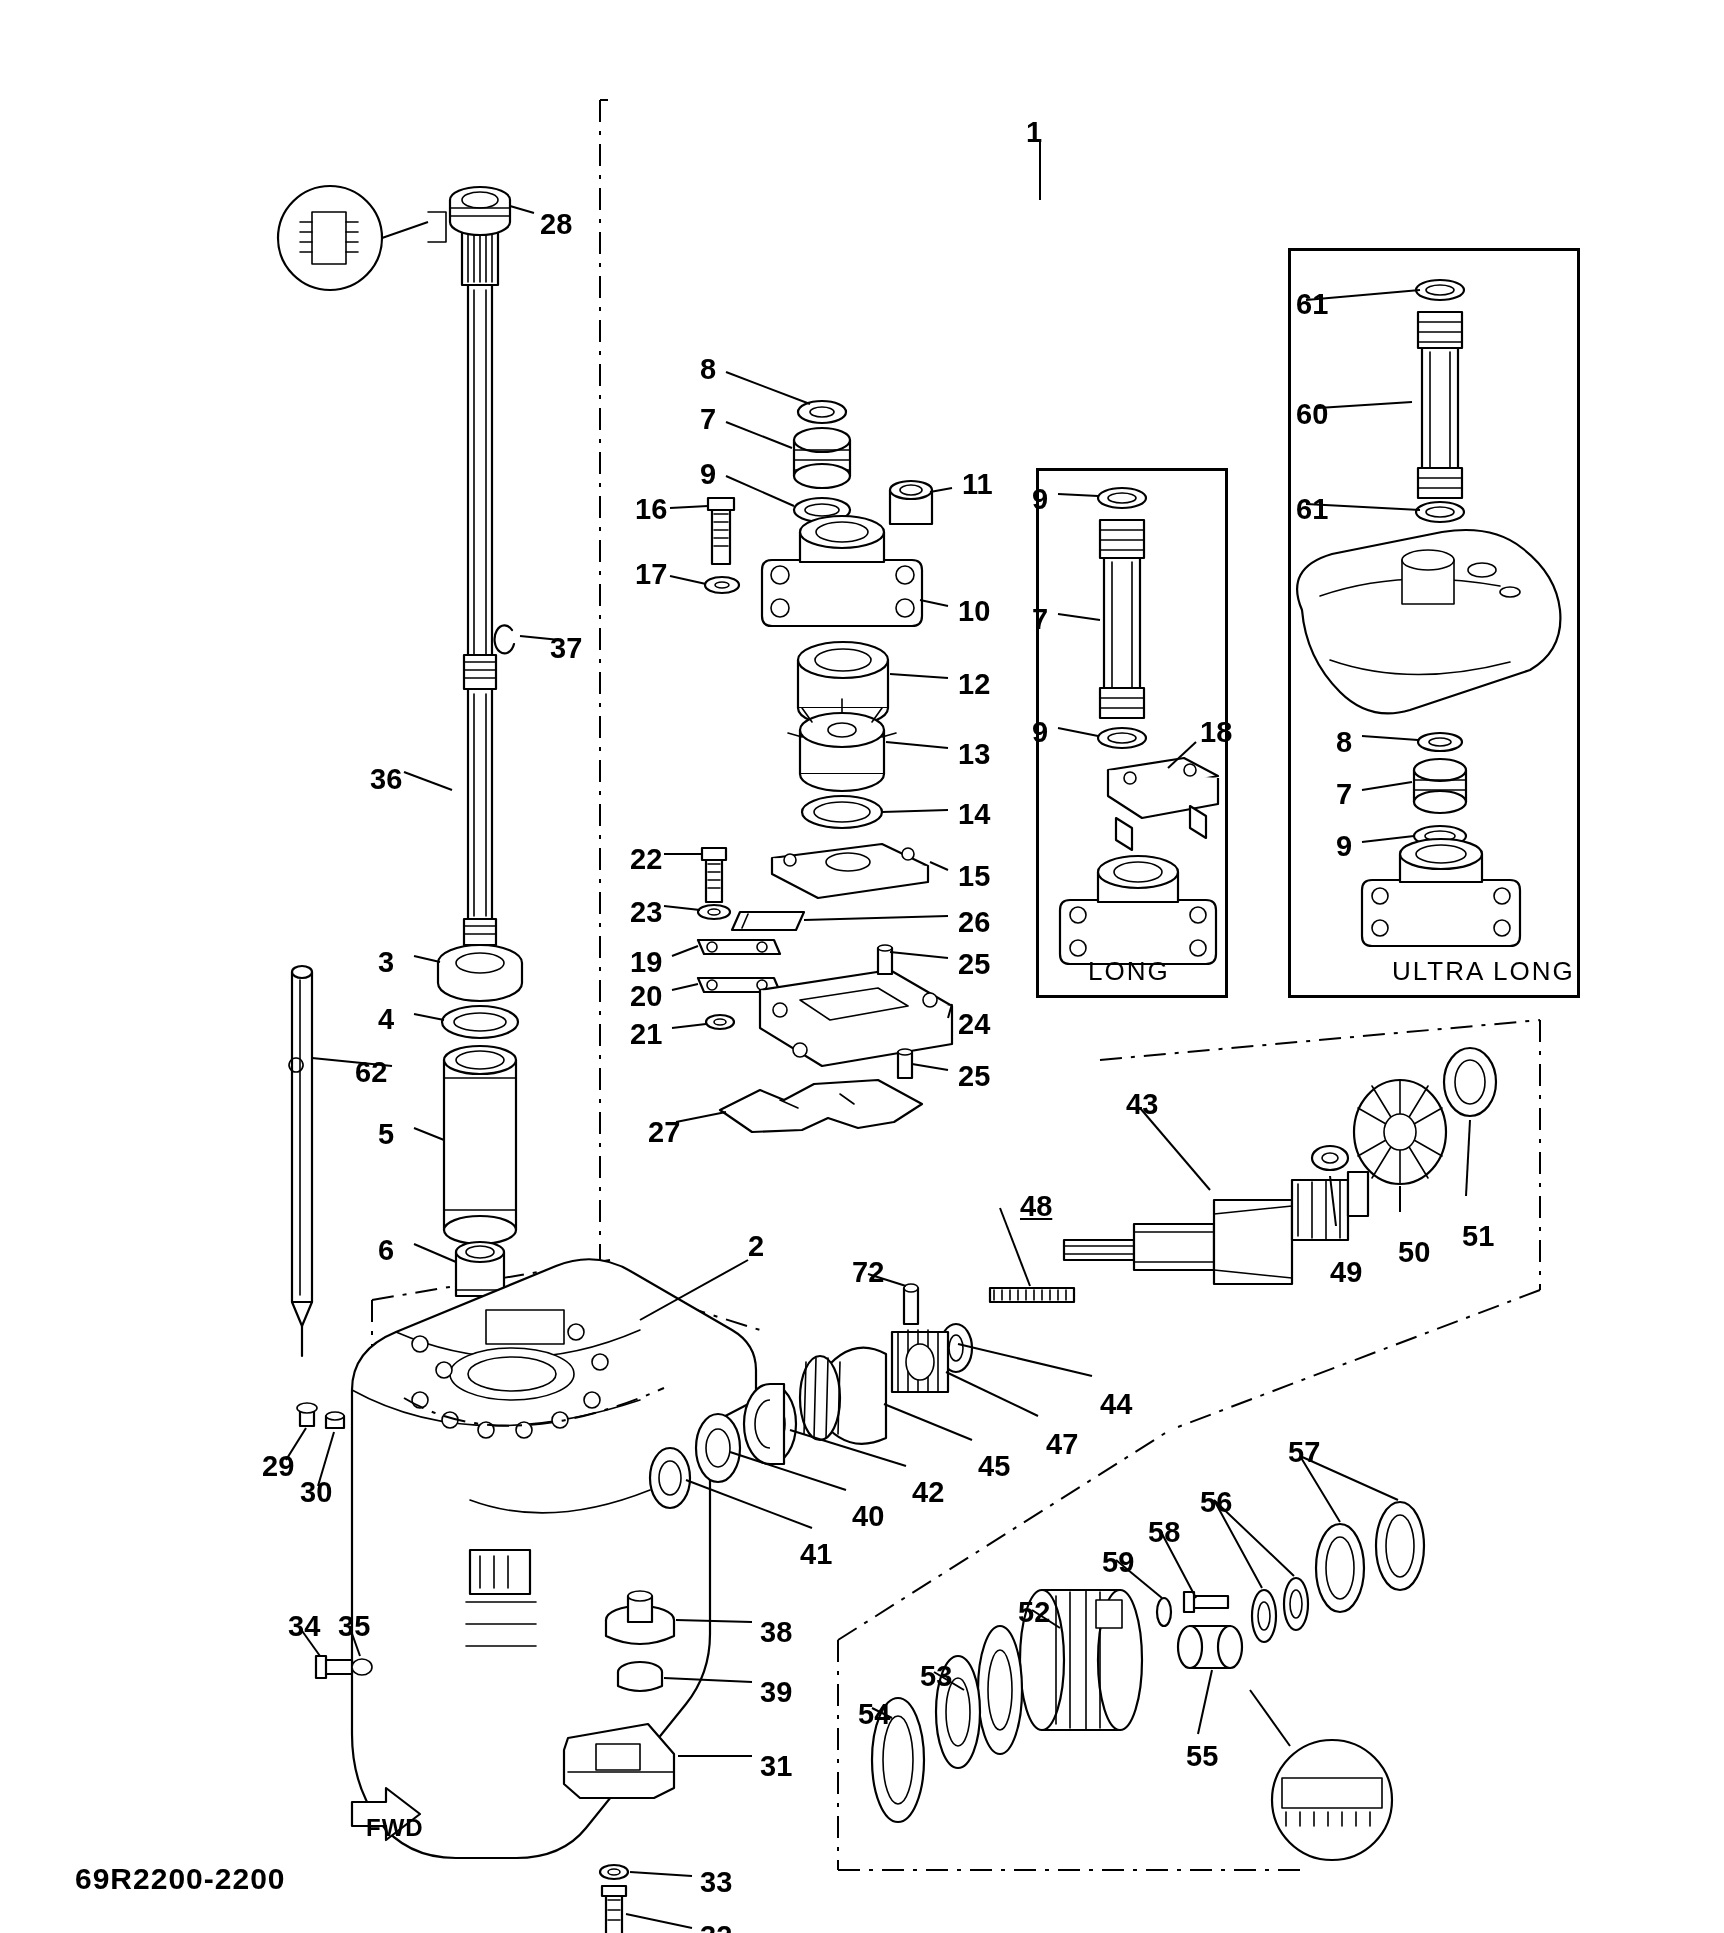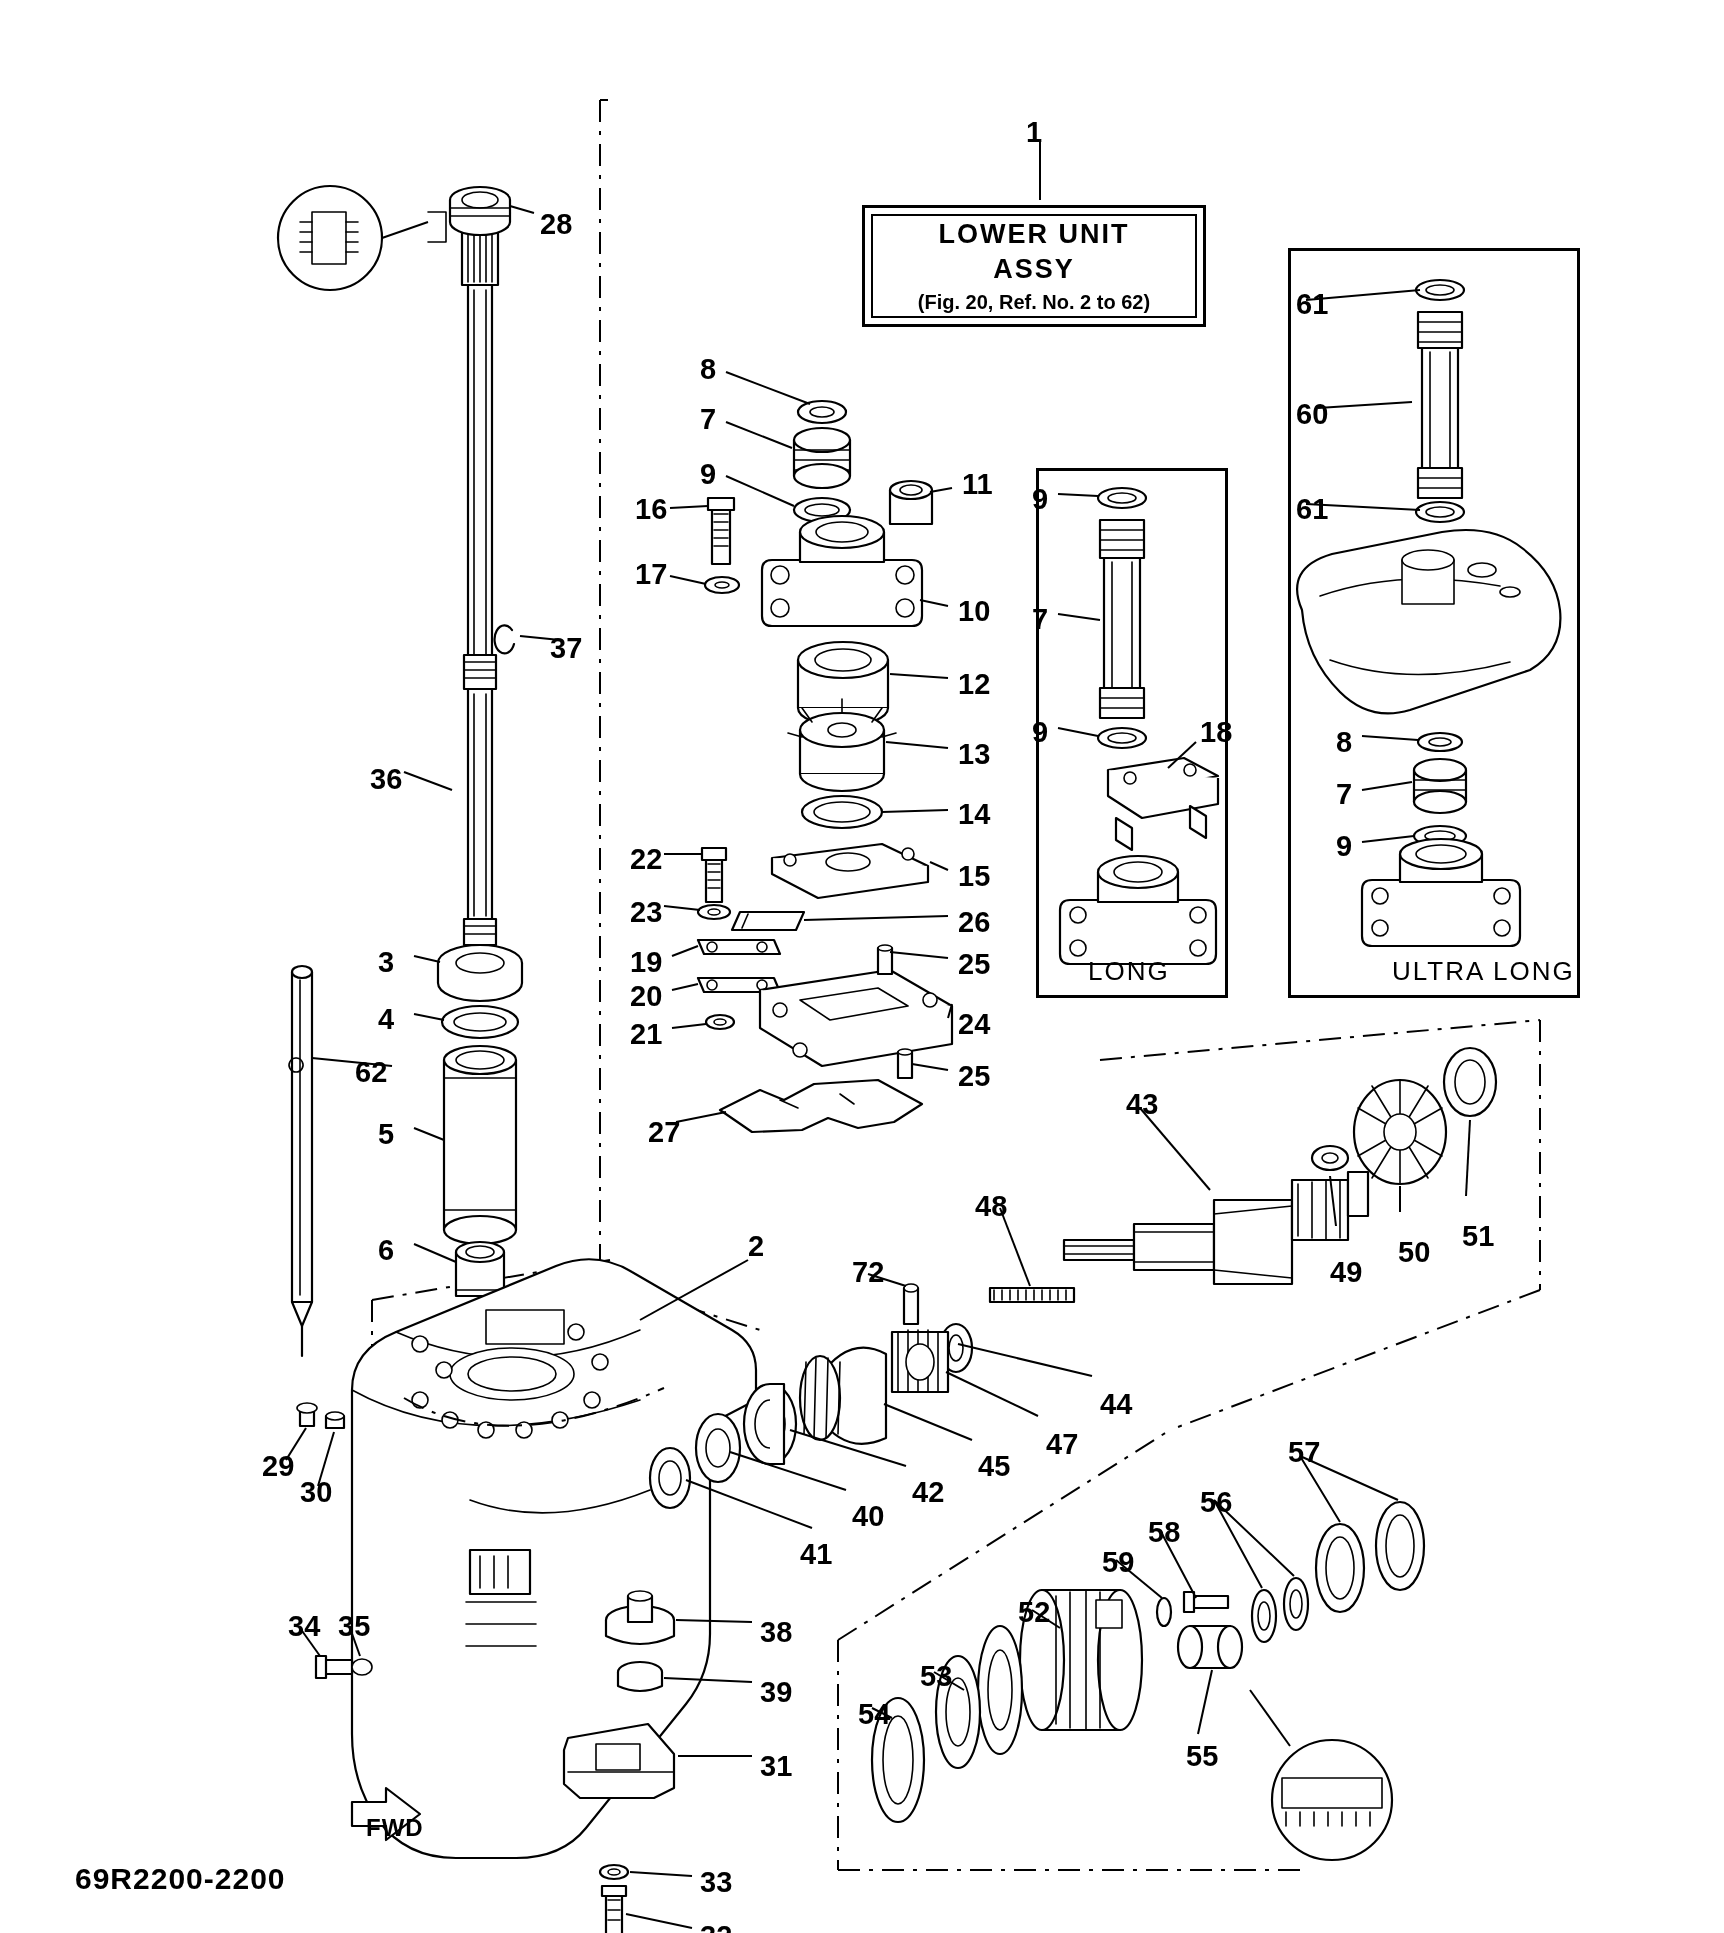--- a/index.html
+++ b/index.html
@@ -464,27 +464,20 @@
       <path class="lead" d="M1362 736 L1418 740"></path>
       <path class="lead" d="M1362 790 L1412 782"></path>
       <path class="lead" d="M1362 842 L1414 836"></path>
       <path class="lead" d="M1058 494 L1098 496"></path>
       <path class="lead" d="M1058 614 L1100 620"></path>
       <path class="lead" d="M1058 728 L1098 736"></path>
       <path class="lead" d="M1196 742 L1168 768"></path>
     </g>
   </svg>
 
-  <div class="titlebox">
-    <div class="inner">
-      <div class="l1">LOWER  UNIT</div>
-      <div class="l2">ASSY</div>
-      <div class="l3">(Fig. 20, Ref. No. 2 to 62)</div>
-    </div>
-  </div>
 
   <div class="panel" style="left:1036px;top:468px;width:186px;height:524px;"></div>
   <div class="panel-cap" style="left:1088px;top:956px;">LONG</div>
 
   <div class="panel" style="left:1288px;top:248px;width:286px;height:744px;"></div>
   <div class="panel-cap" style="left:1392px;top:956px;">ULTRA LONG</div>
 
   <div class="fwd-text" style="left:366px;top:1814px;">FWD</div>
 
   <div class="partcode">69R2200-2200</div>
@@ -526,21 +519,21 @@
       <div class="num" style="left: 958px; top: 1062px;">25</div>
       <div class="num" style="left: 378px; top: 948px;">3</div>
       <div class="num" style="left: 378px; top: 1005px;">4</div>
       <div class="num" style="left: 355px; top: 1058px;">62</div>
       <div class="num" style="left: 378px; top: 1120px;">5</div>
       <div class="num" style="left: 648px; top: 1118px;">27</div>
       <div class="num" style="left: 1126px; top: 1090px;">43</div>
       <div class="num" style="left: 1462px; top: 1222px;">51</div>
       <div class="num" style="left: 1398px; top: 1238px;">50</div>
       <div class="num" style="left: 1330px; top: 1258px;">49</div>
-      <div class="num" style="left: 975px; top: 1192px;">48</div>
+      <div class="num" style="left: 1020px; top: 1192px; text-decoration: underline;">48</div>
       <div class="num" style="left: 378px; top: 1236px;">6</div>
       <div class="num" style="left: 748px; top: 1232px;">2</div>
       <div class="num" style="left: 852px; top: 1258px;">72</div>
       <div class="num" style="left: 1100px; top: 1390px;">44</div>
       <div class="num" style="left: 1046px; top: 1430px;">47</div>
       <div class="num" style="left: 978px; top: 1452px;">45</div>
       <div class="num" style="left: 912px; top: 1478px;">42</div>
       <div class="num" style="left: 1288px; top: 1438px;">57</div>
       <div class="num" style="left: 1200px; top: 1488px;">56</div>
       <div class="num" style="left: 1148px; top: 1518px;">58</div>

